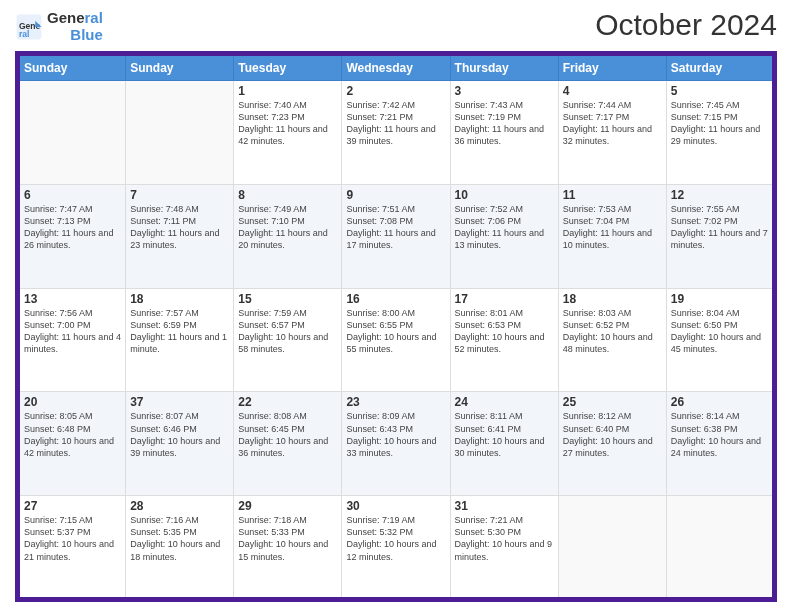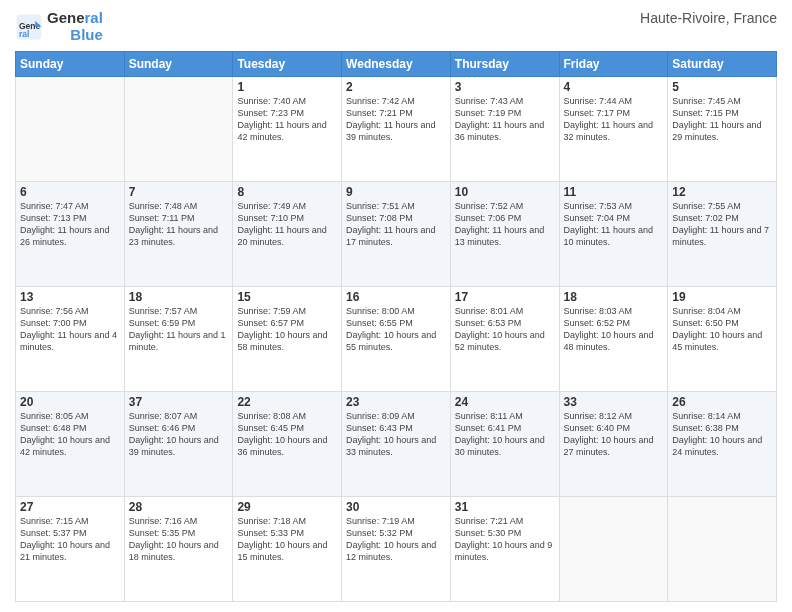--- a/index.html
+++ b/index.html
@@ -49,21 +49,21 @@
       color: #333;
       line-height: 1;
     }
     .title-block h2 {
       font-size: 14px;
       font-weight: normal;
       color: #555;
     }
     .calendar {
       flex: 1;
-      border: 1px solid #4c1d95;
+      border: 5px solid #4c1d95;
       border-collapse: collapse;
       width: 100%;
       table-layout: fixed;
     }
     .calendar th {
       background: #4a90d9;
       color: #fff;
       font-size: 12px;
       font-weight: bold;
       padding: 5px 4px;
@@ -108,21 +108,21 @@
         <text x="5" y="20" font-size="11" font-weight="bold" fill="#333" font-family="Arial">Gene</text>
         <text x="5" y="31" font-size="11" font-weight="bold" fill="#4a90d9" font-family="Arial">ral</text>
         <polygon points="26,10 34,18 26,18" fill="#4a90d9"></polygon>
       </svg>
       <div class="logo-text">
         <div>Gene<span>ral</span></div>
         <div style="color:#4a90d9;margin-left:8px;">Blue</div>
       </div>
     </div>
     <div class="title-block">
-      <h2>Haute-Rivoire, France</h2>
+      <h1>October 2024</h1>
     </div>
   </div>
 
   <table class="calendar">
     <thead>
       <tr>
         <th>Sunday</th>
         <th>Sunday</th>
         <th>Tuesday</th>
         <th>Wednesday</th>
@@ -231,21 +231,21 @@
           </td>
           <td>
             <span class="day-num">23</span>
             <div class="day-info">Sunrise: 8:09 AM<br>Sunset: 6:43 PM<br>Daylight: 10 hours and 33 minutes.</div>
           </td>
           <td>
             <span class="day-num">24</span>
             <div class="day-info">Sunrise: 8:11 AM<br>Sunset: 6:41 PM<br>Daylight: 10 hours and 30 minutes.</div>
           </td>
           <td>
-            <span class="day-num">33</span>
+            <span class="day-num">25</span>
             <div class="day-info">Sunrise: 8:12 AM<br>Sunset: 6:40 PM<br>Daylight: 10 hours and 27 minutes.</div>
           </td>
           <td>
             <span class="day-num">26</span>
             <div class="day-info">Sunrise: 8:14 AM<br>Sunset: 6:38 PM<br>Daylight: 10 hours and 24 minutes.</div>
           </td>
         </tr>
         <tr>
           <td>
             <span class="day-num">27</span>

